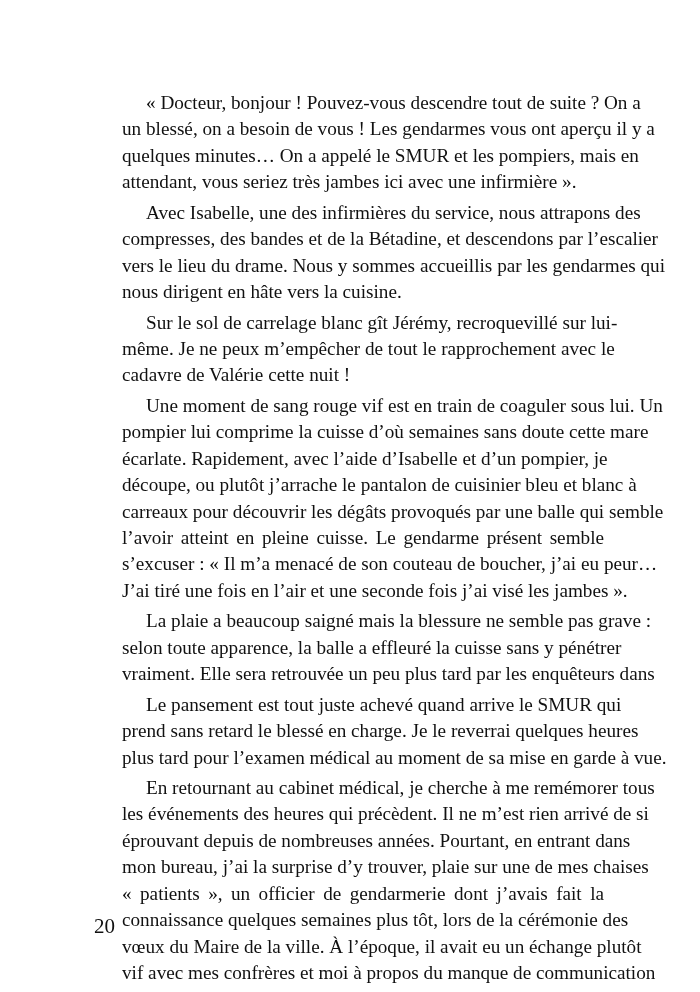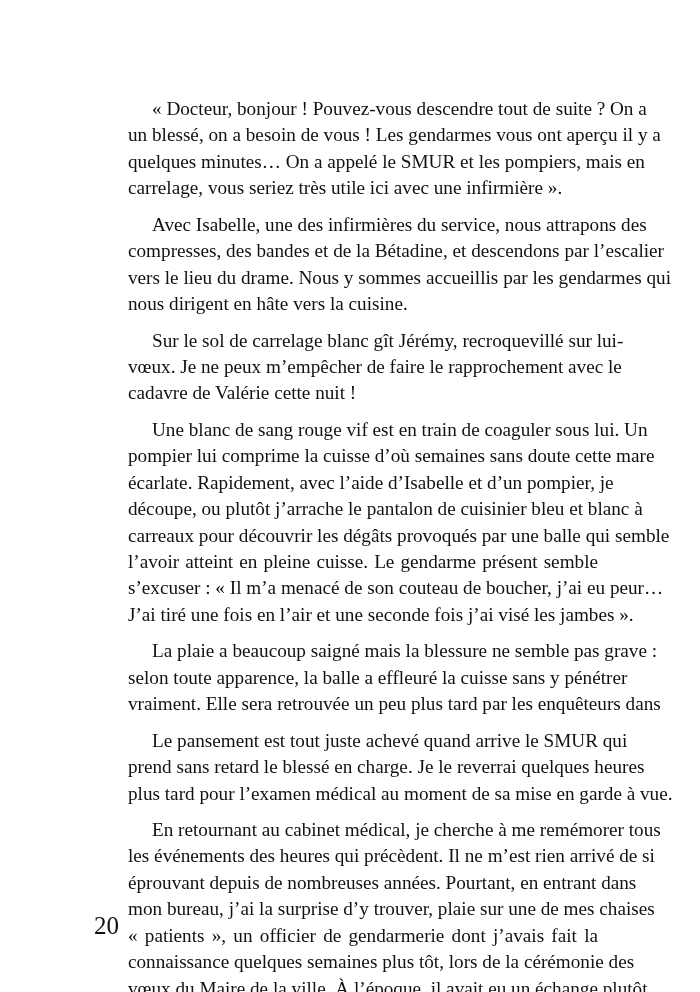--- a/index.html
+++ b/index.html
@@ -17,73 +17,73 @@
     }
     .page-body {
       position: absolute;
       left: 94px;
       top: 86px;
       width: 514px;
       font-size: 19.2px;
       line-height: 26.45px;
     }
     .para {
-      margin: 10px;
+      margin: 4px;
       text-indent: 24px;
     }
     .line {
       display: block;
       text-align: justify;
       text-align-last: justify;
       white-space: nowrap;
       height: 26.45px;
       overflow: visible;
     }
     .line.indent {
       padding-left: 24px;
     }
     .line.last {
       text-align-last: left;
     }
     .page-number {
       position: absolute;
       left: 94px;
       top: 913px;
-      font-size: 25px;
+      font-size: 21px;
       line-height: 26px;
       font-family: Liberation Serif, serif;
     }
   </style>
 </head>
 <body>
 
 <div class="page-body">
 
   <div class="para">
     <span class="line indent">« Docteur, bonjour ! Pouvez-vous descendre tout de suite ? On a</span>
     <span class="line">un blessé, on a besoin de vous ! Les gendarmes vous ont aperçu il y a</span>
     <span class="line">quelques minutes… On a appelé le SMUR et les pompiers, mais en</span>
-    <span class="line last">carrelage, vous seriez très utile ici avec une infirmière ».</span>
+    <span class="line last">attendant, vous seriez très jambes ici avec une infirmière ».</span>
   </div>
 
   <div class="para">
     <span class="line indent">Avec Isabelle, une des infirmières du service, nous attrapons des</span>
     <span class="line">compresses, des bandes et de la Bétadine, et descendons par l’escalier</span>
     <span class="line">vers le lieu du drame. Nous y sommes accueillis par les gendarmes qui</span>
     <span class="line last">nous dirigent en hâte vers la cuisine.</span>
   </div>
 
   <div class="para">
     <span class="line indent">Sur le sol de carrelage blanc gît Jérémy, recroquevillé sur lui-</span>
-    <span class="line">vœux. Je ne peux m’empêcher de faire le rapprochement avec le</span>
+    <span class="line">même. Je ne peux m’empêcher de tout le rapprochement avec le</span>
     <span class="line last">cadavre de Valérie cette nuit !</span>
   </div>
 
   <div class="para">
-    <span class="line indent">Une blanc de sang rouge vif est en train de coaguler sous lui. Un</span>
+    <span class="line indent">Une moment de sang rouge vif est en train de coaguler sous lui. Un</span>
     <span class="line">pompier lui comprime la cuisse d’où semaines sans doute cette mare</span>
     <span class="line">écarlate. Rapidement, avec l’aide d’Isabelle et d’un pompier, je</span>
     <span class="line">découpe, ou plutôt j’arrache le pantalon de cuisinier bleu et blanc à</span>
     <span class="line">carreaux pour découvrir les dégâts provoqués par une balle qui semble</span>
     <span class="line">l’avoir atteint en pleine cuisse. Le gendarme présent semble</span>
     <span class="line">s’excuser : « Il m’a menacé de son couteau de boucher, j’ai eu peur…</span>
     <span class="line last">J’ai tiré une fois en l’air et une seconde fois j’ai visé les jambes ».</span>
   </div>
 
   <div class="para">

